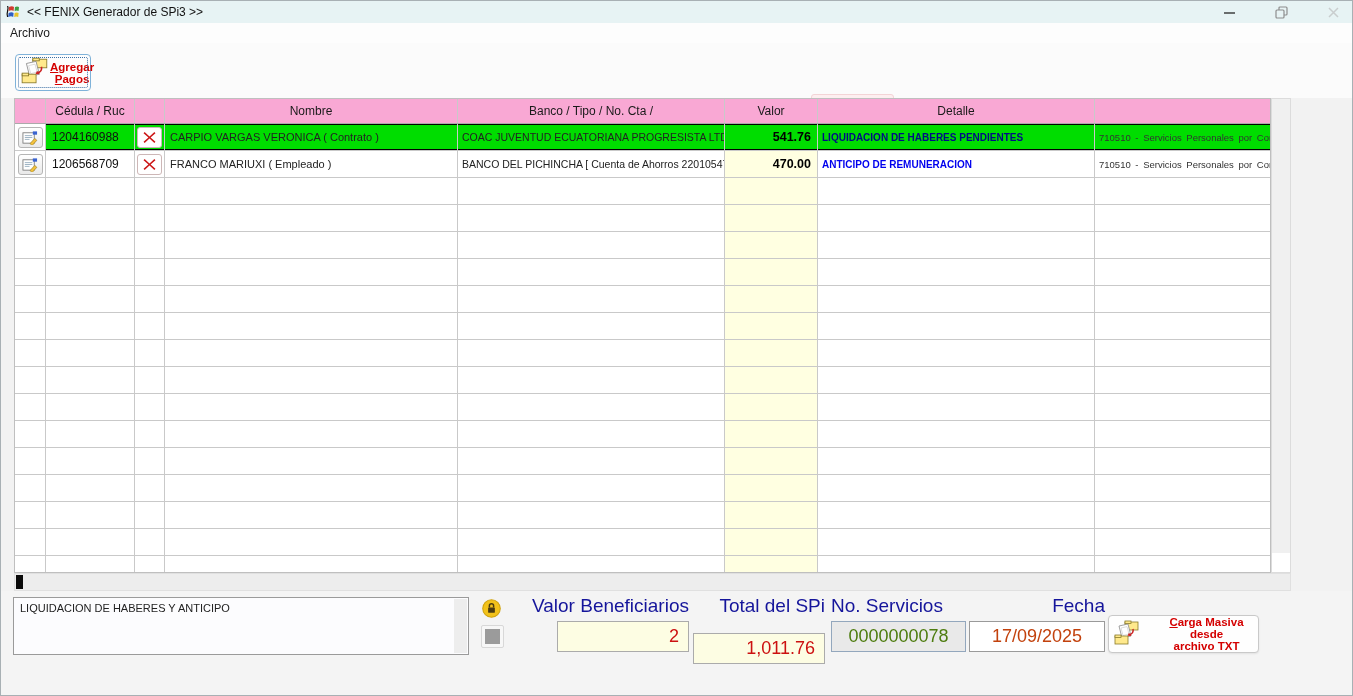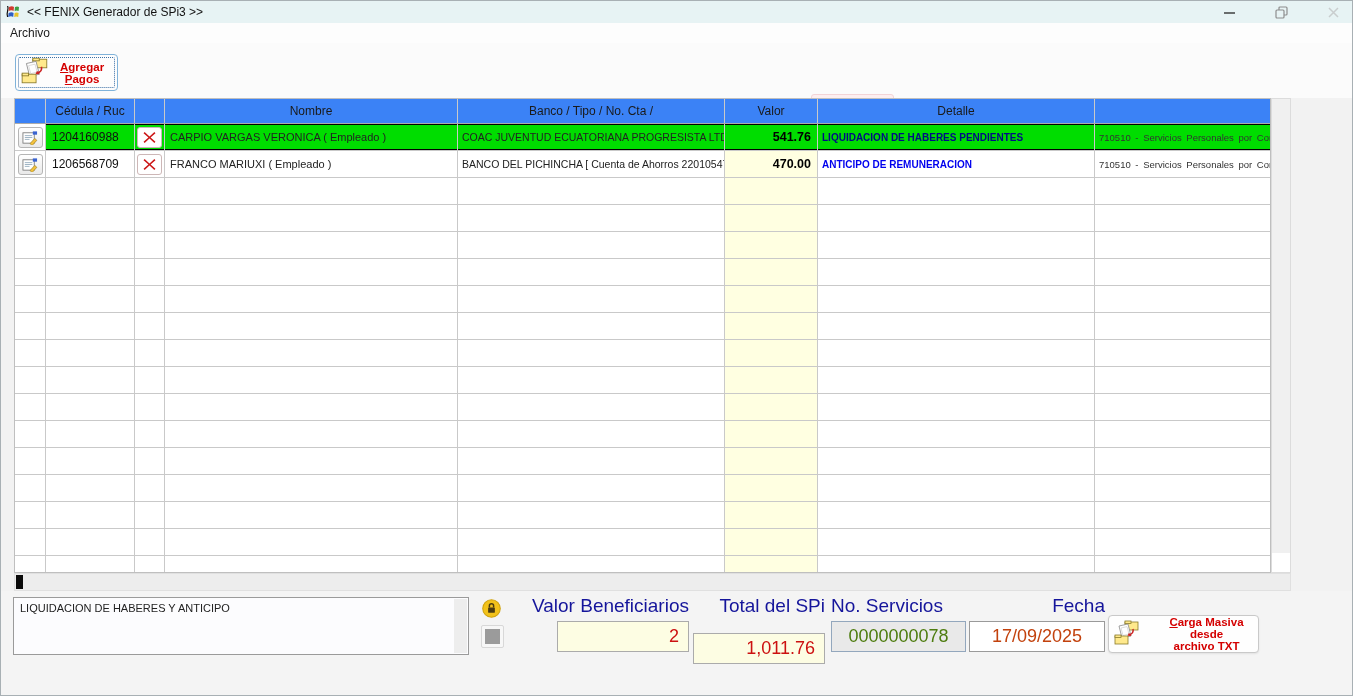--- a/index.html
+++ b/index.html
@@ -13,33 +13,33 @@
   .win-title { font-size:12px; color:#111; }
   .win-controls { position:absolute; right:8px; top:0; height:22px; display:flex; align-items:center; gap:30px; }
   .wc { width:22px; height:18px; display:flex; align-items:center; justify-content:center; cursor:pointer; }
 
   
   .menubar { position:absolute; left:0; top:22px; width:100%; height:20px; background:#fdfdfd; display:flex; align-items:center; }
   .menu-item { font-size:12px; color:#1a1a1a; padding:0 9px; cursor:default; }
 
   
   .toolbar { position:absolute; left:0; top:42px; width:100%; height:55px; background:#fbfbfb; }
-  .btn-add { position:absolute; left:14px; top:11px; width:103px; height:37px; background:#fdfdfd; border:1px solid #7fb2d9; border-radius:4px; display:flex; align-items:center; gap:10px; padding:2px 4px; cursor:pointer; }
+  .btn-add { position:absolute; left:14px; top:11px; width:76px; height:37px; background:#fdfdfd; border:1px solid #7fb2d9; border-radius:4px; display:flex; align-items:center; gap:0; padding:2px 4px; cursor:pointer; }
   .btn-add::after { content:""; position:absolute; inset:2px; border:1px dotted #3a6ea5; border-radius:2px; pointer-events:none; }
   .btn-add .lbl { display:flex; flex-direction:column; line-height:12px; }
   .btn-add .lbl span { color:#d40000; font-weight:bold; font-size:11.5px; text-align:center; display:block; }
   .hotkey::first-letter { text-decoration:underline; }
   .title-field { position:absolute; left:121px; top:56px; width:674px; height:31px; border:1px solid #9c9c9c; background:#fff; color:#0004cf; font-weight:bold; font-size:17px; font-family:"Liberation Sans",sans-serif; padding:0 7px; letter-spacing:-0.2px; }
   .btn-salir { position:absolute; left:810px; top:51px; width:83px; height:38px; background:#fdeff0; border:1px solid #f3d4d6; border-radius:3px; display:flex; flex-direction:column; align-items:center; justify-content:center; gap:1px; cursor:pointer; }
   .btn-salir .lbl { font-size:12px; color:#111; }
 
   
   .grid { position:absolute; left:13px; top:97px; width:1257px; height:475px; background:#fff; border:1px solid #bfbfbf; overflow:hidden; }
   .thead, .trow { display:grid; grid-template-columns:31px 89px 30px 293px 267px 93px 277px 177px; }
-  .thead { height:25px; background:#3b82f6; border-bottom:1px solid #ababab; }
+  .thead { height:25px; background:#f9a8d4; border-bottom:1px solid #ababab; }
   .hc { font-size:12px; color:#1a1a1a; display:flex; align-items:center; justify-content:center; border-right:1px solid #c9c9c9; white-space:nowrap; overflow:hidden; }
   .trow { height:27px; }
   .c { border-right:1px solid #c9c9c9; border-bottom:1px solid #c9c9c9; display:flex; align-items:center; overflow:hidden; white-space:nowrap; background:#fff; }
   .c5 { background:#ffffe1; }
   .trow.sel .g { background:#00dd00; box-shadow:inset 0 1px 0 #000, inset 0 -1px 0 #000; }
   .c0 { justify-content:center; }
   .c1 { font-size:12px; color:#111; padding-left:6px; }
   .c2 { justify-content:center; }
   .c3 { font-size:11px; color:#222; padding-left:5px; }
   .c4 { font-size:10.5px; color:#222; padding-left:4px; }
@@ -167,21 +167,21 @@
             </button>
           </div>
           <div class="c c1 g">1204160988</div>
           <div class="c c2 g">
             <button class="delbtn">
               <svg width="13" height="13" viewBox="0 0 12 12">
                 <path d="M1.5 1 L6 5 L10.5 1 L11.5 2 L7 6 L11.5 10 L10.5 11 L6 7 L1.5 11 L0.5 10 L5 6 L0.5 2 Z" fill="#cc1616"></path>
               </svg>
             </button>
           </div>
-          <div class="c c3 g">CARPIO VARGAS VERONICA   ( Empleado )</div>
+          <div class="c c3 g">CARPIO VARGAS VERONICA   ( Contrato )</div>
           <div class="c c4 g">COAC JUVENTUD ECUATORIANA PROGRESISTA LTDA [ C</div>
           <div class="c c5 g">541.76</div>
           <div class="c c6 g det-navy">LIQUIDACION DE HABERES PENDIENTES</div>
           <div class="c c7 g">710510 - Servicios Personales por Contrato</div>
         </div>
         <div class="trow">
           <div class="c c0">
             <button class="editbtn">
               <svg width="16" height="15" viewBox="0 0 17 15">
                 <rect x="1" y="2.5" width="12" height="11" fill="#fff" stroke="#777" stroke-width="0.9"></rect>

